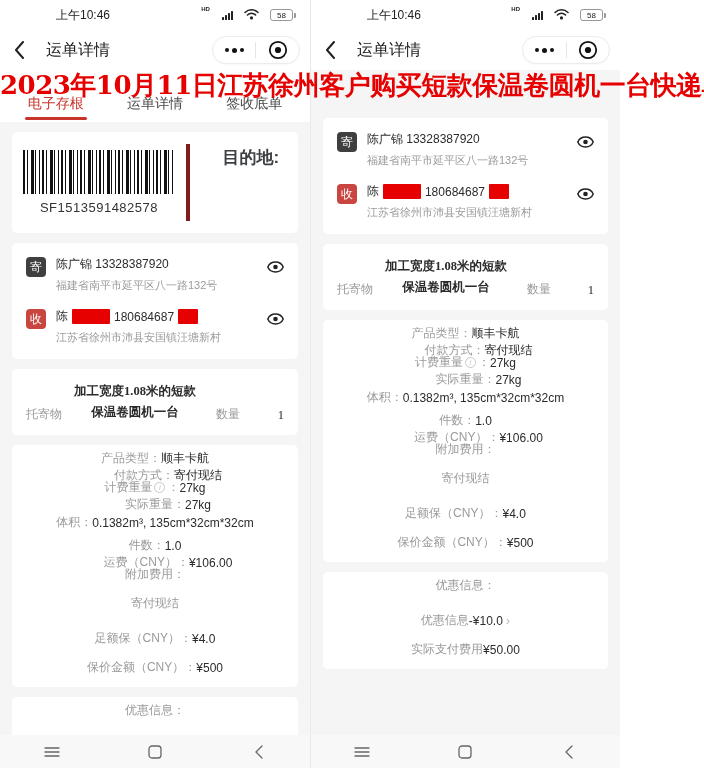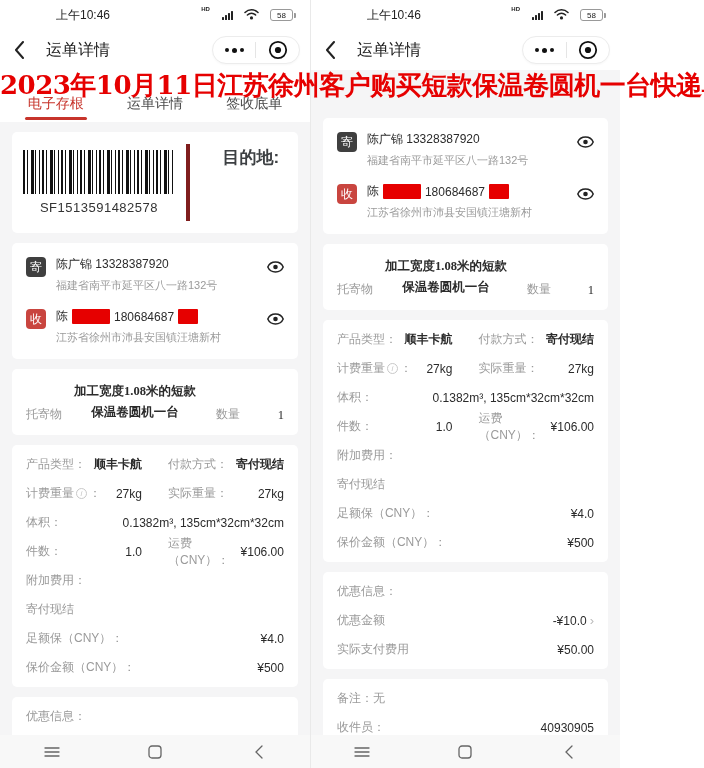--- a/index.html
+++ b/index.html
@@ -80,25 +80,25 @@
 
   
   .cargo { display:flex; align-items:flex-end; padding:12px 14px;font-family:Liberation Serif, serif; }
   .cargo-label { font-size:12px; color:#9a9a9a; flex:0 0 auto; }
   .cargo-name { width:122px; text-align:center; font-size:12.5px; font-weight:600; color:#2b2b2b; line-height:1.7; margin:0 6px 0 12px; }
   .cargo-qty-label { font-size:12px; color:#9a9a9a; margin-left:14px; }
   .cargo-qty { flex:1; text-align:right; font-size:12.5px; color:#2b2b2b; }
 
   
   .kv-card { padding:5px 0; }
-  .row { display:flex; align-items:center; padding:0 14px; height:29px; font-size:12px; }
+  .row { display:flex; align-items:center; padding:0 14px; height:29px; font-size:12px;flex-direction:column; }
   .pair { flex:1; display:flex; justify-content:space-between; align-items:center; min-width:0; }
   .pair + .pair { margin-left:26px; }
   .lab { color:#9a9a9a; display:flex; align-items:center; }
-  .val { color:#2b2b2b; font-weight:700; text-align:right; }
+  .val { color:#2b2b2b; font-weight:400; text-align:right; }
   .val.light { font-weight:500; }
   .info-badge { width:11px; height:11px; border:1px solid #c9c9c9; border-radius:50%; color:#c9c9c9; font-size:8px; line-height:10px; text-align:center; margin:0 2px; display:inline-block; font-style:italic; }
   .chev { color:#bbb; font-size:13px; margin-left:3px; font-weight:400; }
 
   
   .sysnav { height:33px; background:#f8f8f8; display:flex; align-items:center; flex:0 0 auto; }
   .sys-btn { flex:1; display:flex; align-items:center; justify-content:center; height:100%; cursor:pointer; }
 </style>
 </head>
 <body>
@@ -443,47 +443,32 @@
             </span>
         </div>
       </div>
 
       <div class="card kv-card">
         <div class="row">
             <span class="lab">优惠信息：</span>
           </div>
         <div class="row">
           <span class="pair">
-              <span class="lab">优惠金额</span>
+              <span class="lab">优惠信息</span>
               <span class="val light"><span>-¥10.0</span><span class="chev">›</span></span>
             </span>
         </div>
         <div class="row">
           <span class="pair">
               <span class="lab">实际支付费用</span>
               <span class="val light">¥50.00</span>
             </span>
         </div>
       </div>
 
-      <div class="card kv-card">
-        <div class="row">
-          <span class="lab">
-              <span>备注：</span>
-              <span>无</span>
-            </span>
-        </div>
-        <div class="row">
-          <span class="pair">
-              <span class="lab">收件员：</span>
-              <span class="val light">40930905</span>
-            </span>
-        </div>
-
-      </div>
     </div>
 
     <div class="sysnav">
       <span class="sys-btn">
           <svg width="16" height="12" viewBox="0 0 16 12">
             <path d="M1 2h14M1 6h14M1 10h14" stroke="#666" stroke-width="1.3" stroke-linecap="round"></path>
           </svg>
         </span>
       <span class="sys-btn">
           <svg width="14" height="14" viewBox="0 0 14 14">

